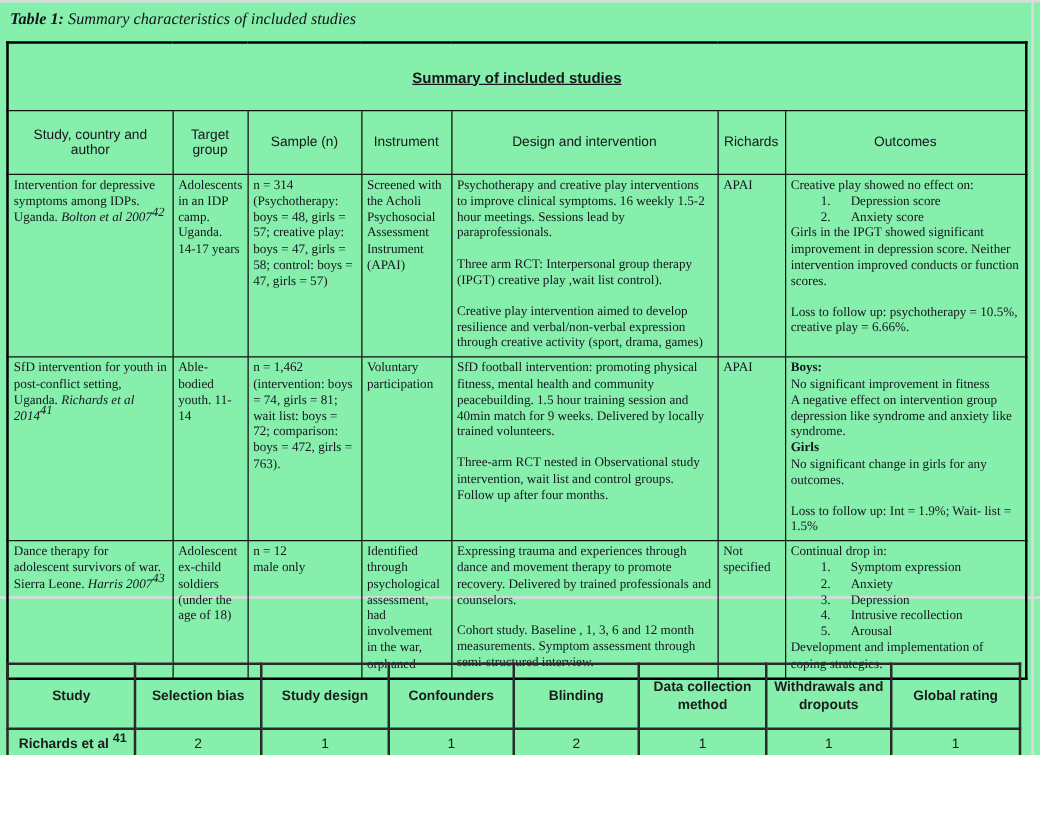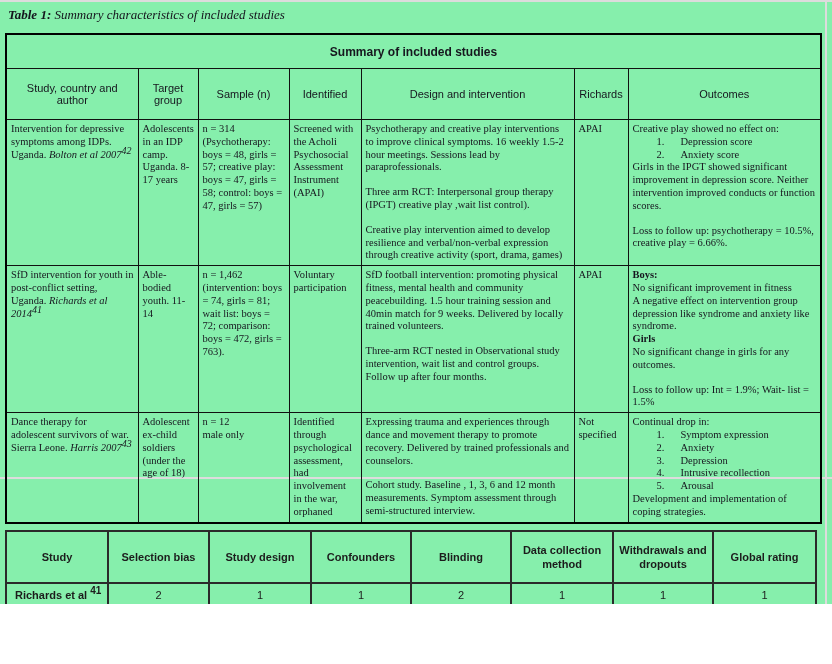--- a/index.html
+++ b/index.html
@@ -17,21 +17,21 @@
   .cap1{top:7px;}
   .cap2{top:492px;}
   .cap-label{font-weight:bold;font-style:italic;}
 
   
   table.t1{position:absolute;left:5px;top:33px;width:815px;border-collapse:collapse;table-layout:fixed;
            border:2px solid #000;}
   table.t1 td{border:1px solid #111;vertical-align:top;padding:3px 4px;
               font:10.5px/1.22 "Liberation Serif", serif;color:#16161e;}
   table.t1 td.t1-title{height:29px;text-align:center;vertical-align:middle;
-              font:bold 12px "Liberation Sans", sans-serif;padding:2px;}
+              font:bold 12px "Liberation Sans", sans-serif;padding:12px;text-decoration:underline;}
   table.t1 tr.t1-colhead td{height:26px;text-align:center;vertical-align:middle;
               font:11px "Liberation Sans", sans-serif;padding:12px 3px;}
   table.t1 tbody tr:nth-child(1){height:122px;}
   table.t1 tbody tr:nth-child(2){height:136px;margin-left:21px;}
   table.t1 tbody tr:nth-child(3){height:97px;margin-top:28px;}
 
   
   .para{margin:0;}
   .gap{height:12px;}
   .i{font-style:italic;}
@@ -74,33 +74,33 @@
         <col style="width:193px">
     </colgroup>
     <thead>
       <tr>
         <td colspan="7" class="t1-title">Summary of included studies</td>
       </tr>
       <tr class="t1-colhead" id="t1-cols">
           <td>Study, country and author</td>
           <td>Target group</td>
           <td>Sample (n)</td>
-          <td>Identified</td>
+          <td>Instrument</td>
           <td>Design and intervention</td>
           <td>Richards</td>
           <td>Outcomes</td>
         </tr>
     </thead>
     <tbody id="t1-body">
         <tr>
           <td>
             <div class="para">Intervention for depressive symptoms among IDPs. Uganda. <span class="i">Bolton et al 2007</span><span class="i sup">42</span></div>
           </td>
           <td>
-            <div class="para">Adolescents in an IDP camp. Uganda. 8-17 years</div>
+            <div class="para">Adolescents in an IDP camp. Uganda. 14-17 years</div>
           </td>
           <td>
             <div class="para">n = 314 (Psychotherapy: boys = 48, girls = 57; creative play: boys = 47, girls = 58; control: boys = 47, girls = 57)</div>
           </td>
           <td>
             <div class="para">Screened with the Acholi Psychosocial Assessment Instrument (APAI)</div>
           </td>
           <td>
             <div class="para">Psychotherapy and creative play interventions to improve clinical symptoms. 16 weekly 1.5-2 hour meetings. Sessions lead by paraprofessionals.</div>
             <div class="gap"></div>

